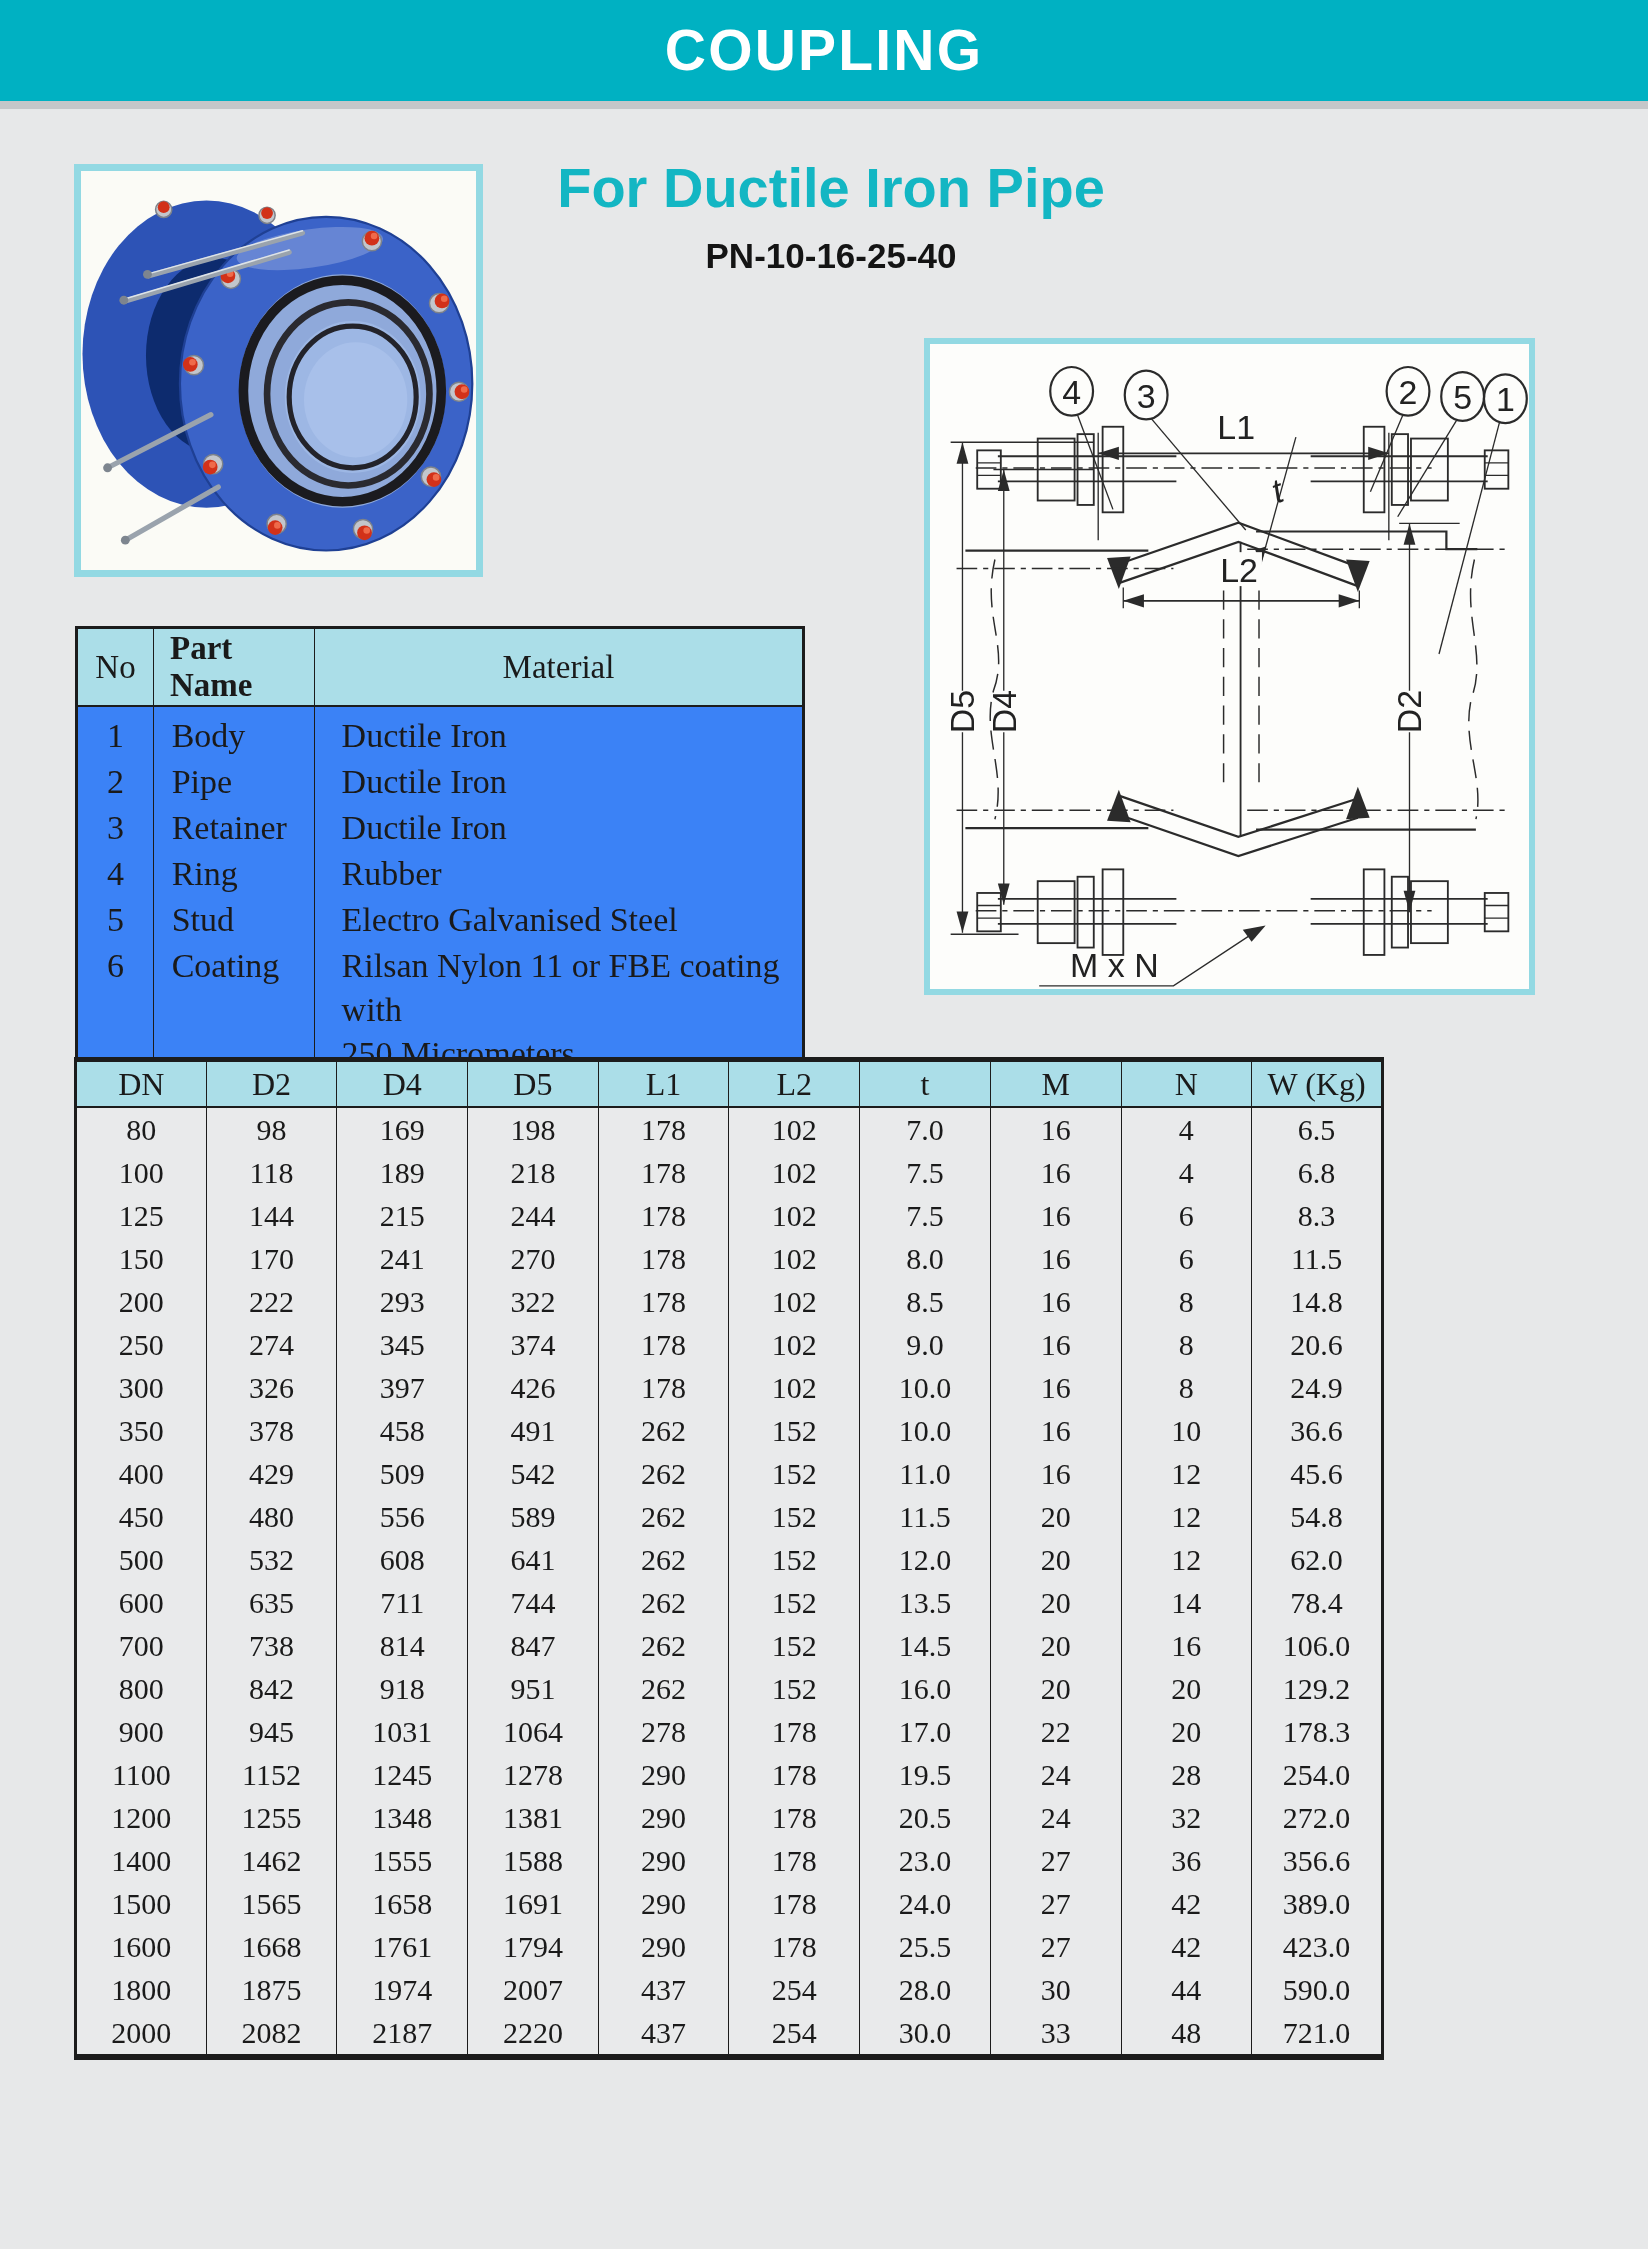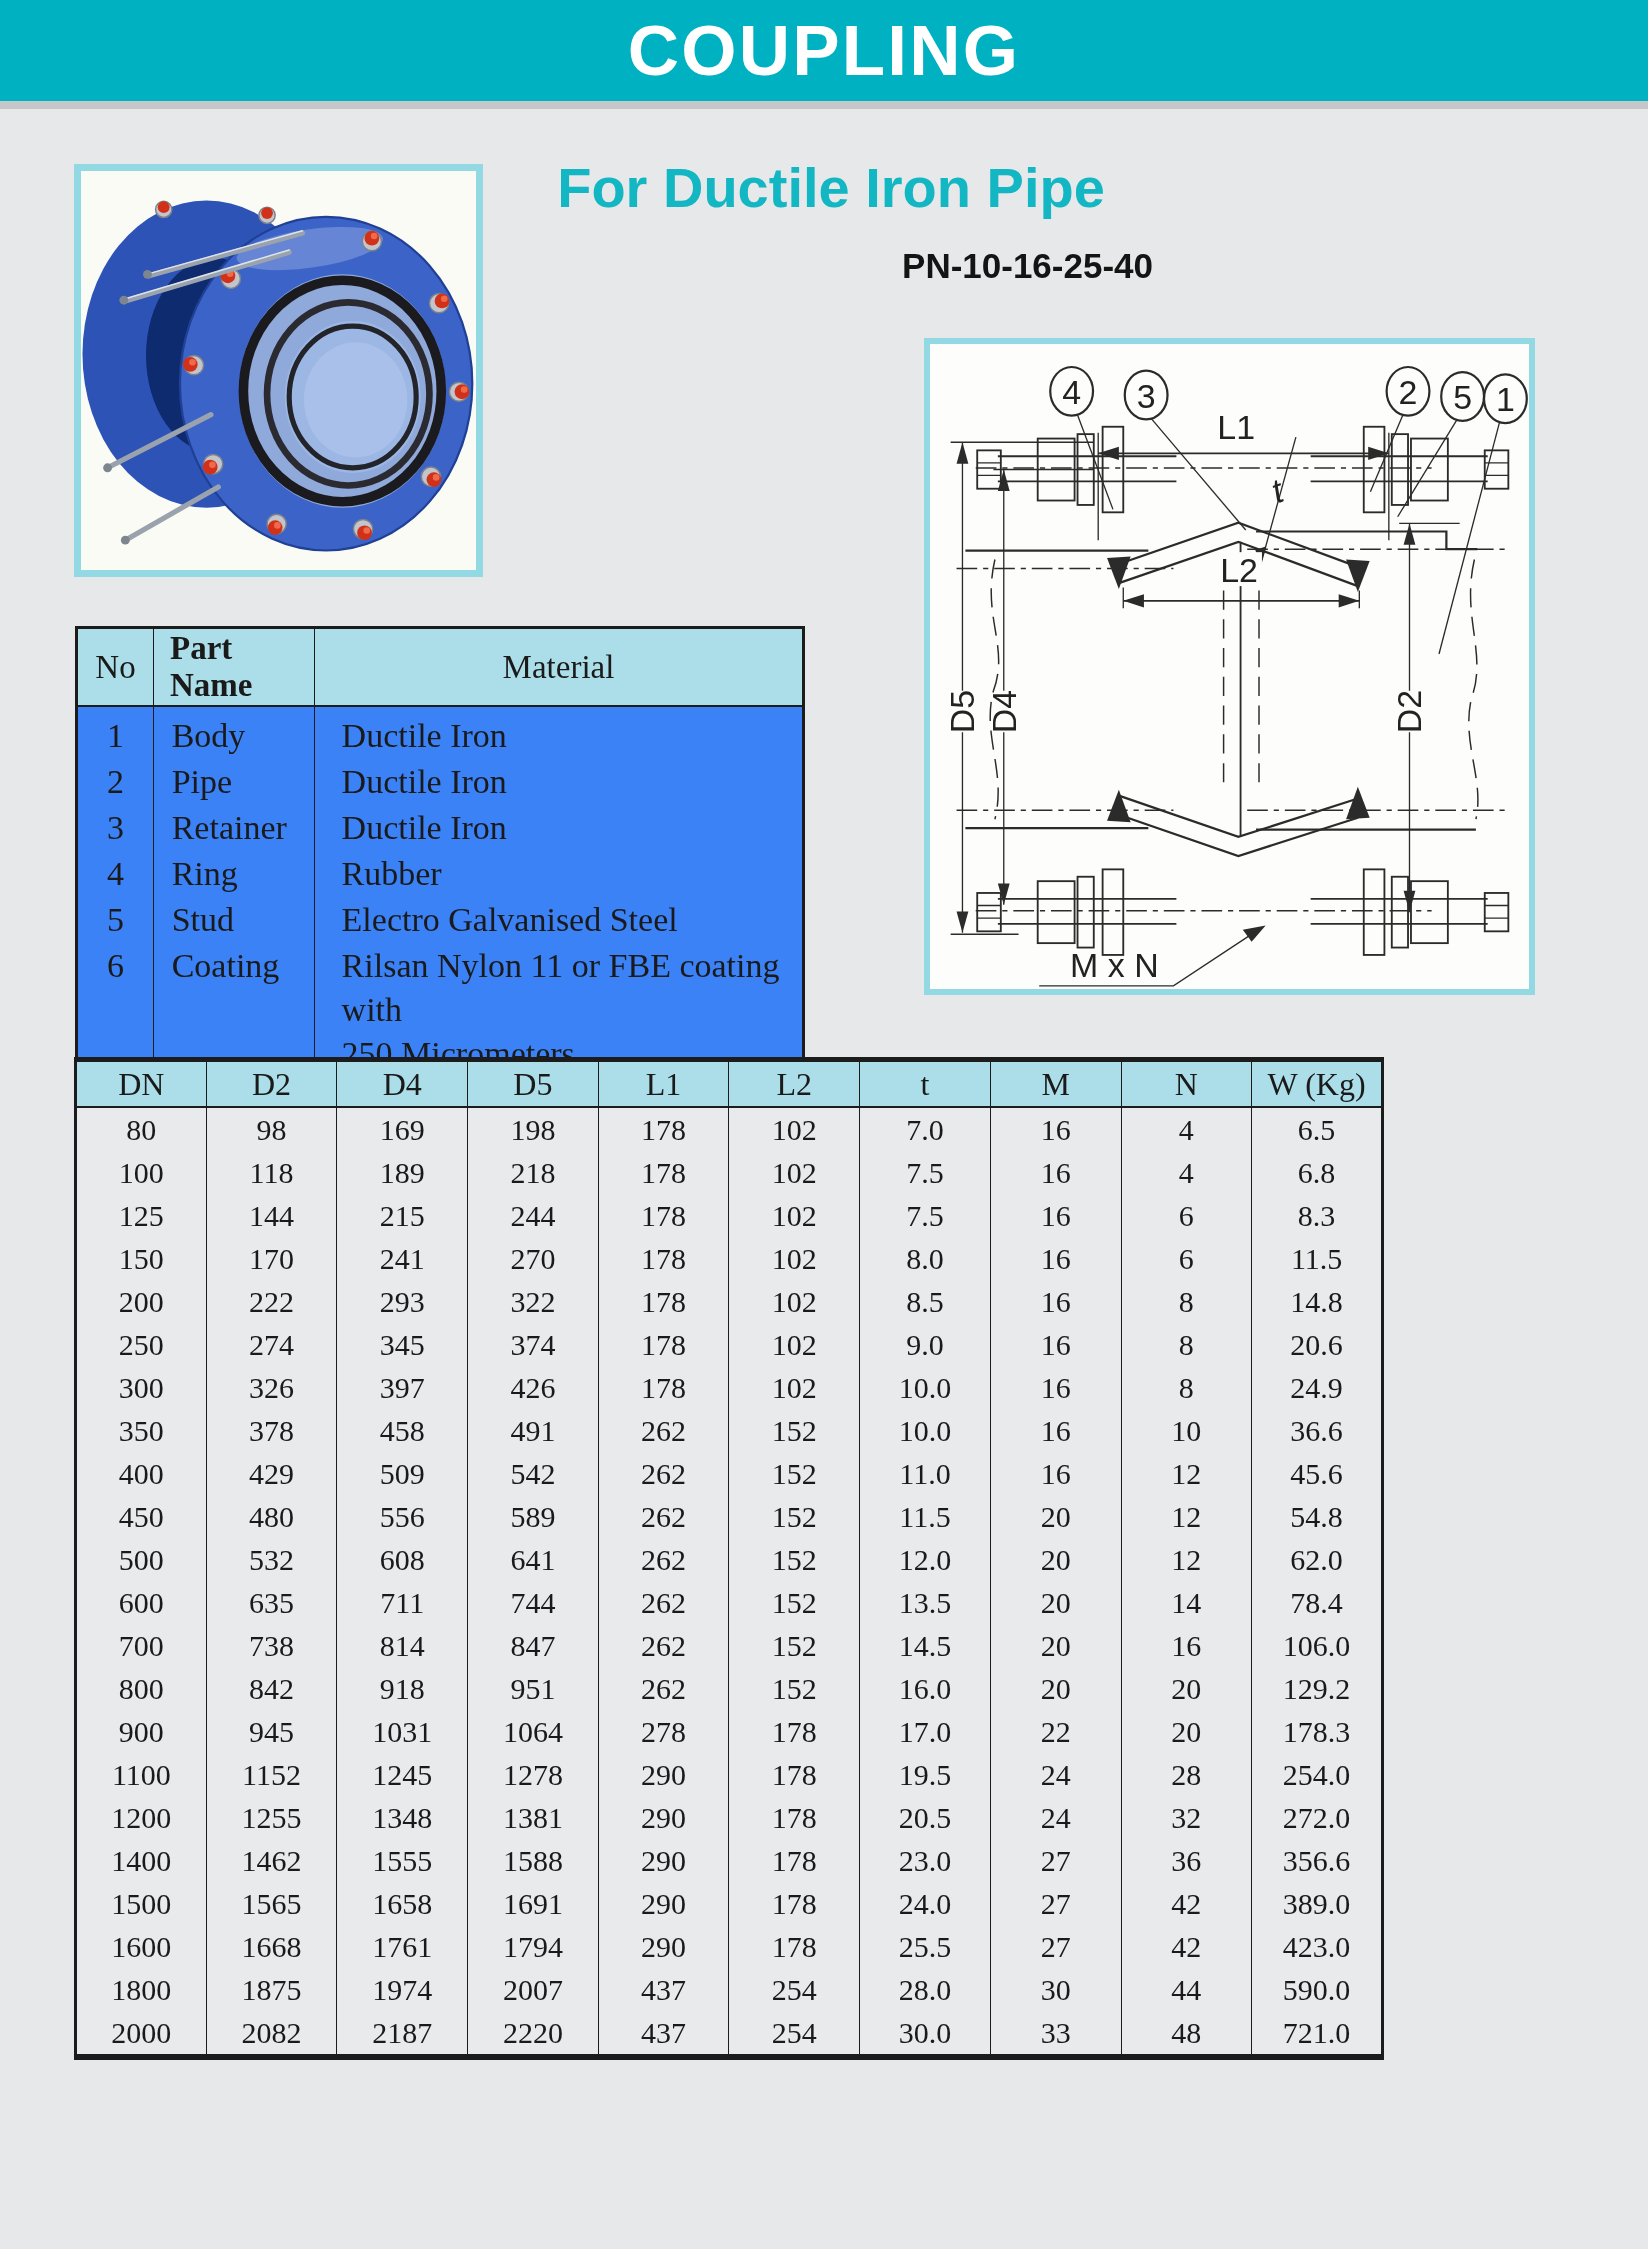--- a/index.html
+++ b/index.html
@@ -7,36 +7,36 @@
     width:1648px;height:2250px;position:relative;
     background:#e7e8e9;overflow:hidden;
     font-family:"Liberation Serif","DejaVu Serif",serif;color:#1a1a1a;
   }
   .banner{
     position:absolute;left:0;top:0;width:1648px;height:101px;
     background:#00b1c2;display:flex;align-items:center;justify-content:center;
   }
   .banner h1{
     margin:0;font-family:"Liberation Sans","DejaVu Sans",sans-serif;
-    font-size:71px;font-weight:700;color:#ffffff;letter-spacing:2.2px;line-height:1;
+    font-size:57px;font-weight:700;color:#ffffff;letter-spacing:2.2px;line-height:1;
   }
   .strip{position:absolute;left:0;top:101px;width:1648px;height:8px;background:#c5c7c9;}
 
   .photo-frame{
     position:absolute;left:74px;top:164px;width:395px;height:399px;
     border:7.4px solid #93d9e3;background:#fbfbf6;
   }
   .title-block{position:absolute;left:509px;top:155px;width:644px;text-align:center;}
   .title-block h2{
     margin:0;font-family:"Liberation Sans","DejaVu Sans",sans-serif;
     font-size:56px;font-weight:700;color:#13b6c3;line-height:1.18;
   }
   .title-block .pn{
-    margin-top:25px;font-family:"Liberation Sans","DejaVu Sans",sans-serif;
-    font-size:35px;font-weight:700;color:#141414;text-align:right;
+    margin-top:15px;font-family:"Liberation Sans","DejaVu Sans",sans-serif;
+    font-size:35px;font-weight:700;color:#141414;
   }
   .diagram-frame{
     position:absolute;left:924px;top:338px;width:599px;height:645px;
     border:6.6px solid #93d9e3;background:#fdfdfb;
   }
   .diagram-frame svg{display:block;width:599px;height:645px;}
 
   table{border-collapse:collapse;table-layout:fixed;}
   .parts{
     position:absolute;left:75px;top:626px;width:727px;

